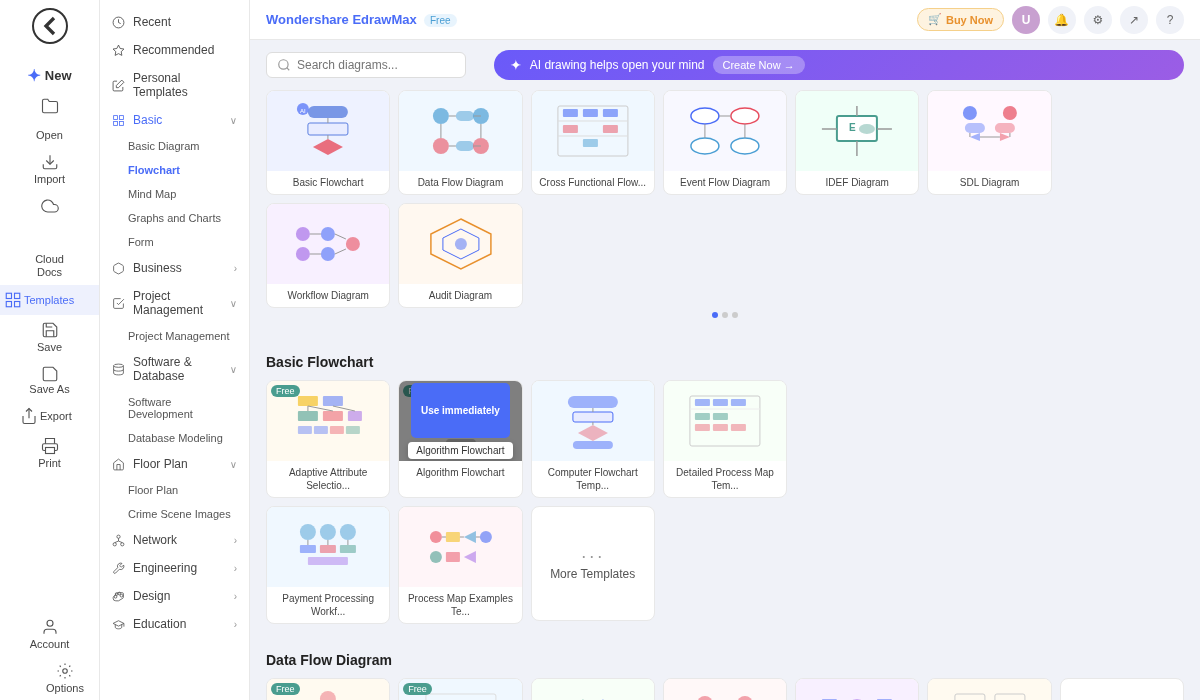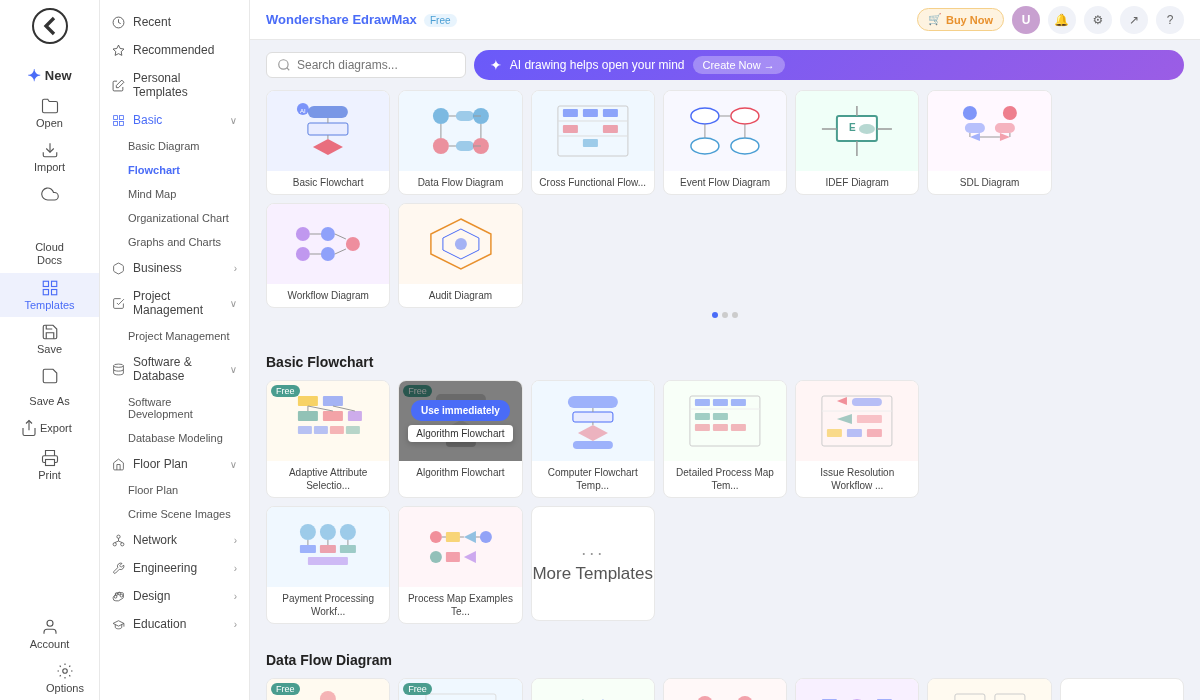--- a/index.html
+++ b/index.html
@@ -99,21 +99,21 @@
     
     .content-area {
       flex: 1; overflow-y: auto; padding: 0;
       background: #f0f2f8;
     }
     .content-area::-webkit-scrollbar { width: 6px; }
     .content-area::-webkit-scrollbar-thumb { background: #ccc; border-radius: 3px; }
 
     
     .search-banner-bar {
-      display: flex; align-items: center; gap: 8px;
+      display: flex; align-items: center; gap: 28px;
       padding: 10px 16px; background: #f0f2f8;
     }
     .search-box {
       display: flex; align-items: center;
       background: #fff; border: 1px solid #ddd; border-radius: 6px;
       padding: 5px 10px; gap: 6px; width: 200px;
     }
     .search-box input {
       border: none; outline: none; font-size: 12px; color: #555; background: transparent; width: 140px;
     }
@@ -156,21 +156,21 @@
       position: absolute; top: 4px; left: 4px;
       background: #4a9d8f; color: #fff; font-size: 9px; padding: 1px 5px; border-radius: 8px; z-index: 2;
     }
     .use-immediately-overlay {
       position: absolute; top: 0; left: 0; right: 0; bottom: 0;
       background: rgba(0,0,0,0.45); display: flex; flex-direction: column;
       align-items: center; justify-content: center; z-index: 3;
     }
     .use-immediately-btn {
       background: #4a6cf7; color: #fff; border: none;
-      padding: 5px 10px; border-radius: 10px; font-size: 10px; cursor: pointer; font-weight: 600;
+      padding: 22px 10px; border-radius: 5px; font-size: 10px; cursor: pointer; font-weight: 600;
     }
     .use-immediately-tooltip {
       background: #fff; color: #333; font-size: 10px;
       padding: 3px 8px; border-radius: 4px; margin-top: 4px; box-shadow: 0 2px 6px rgba(0,0,0,0.2);
     }
     .more-templates-card {
       background: #fff; border-radius: 8px; border: 1px solid #e8e8e8;
       display: flex; flex-direction: column; align-items: center; justify-content: center;
       height: 115px; cursor: pointer; color: #666;
     }
@@ -197,21 +197,21 @@
       </svg>
   </div>
 
   <div class="nav-item" style="flex-direction:column;font-size:11px;gap:2px;padding:6px 4px;width:100%;align-items:center;">
     <span style="display:flex;align-items:center;gap:4px;font-weight:600;font-size:13px;color:#333;">
       <span class="plus-icon">✦</span>
       <span>New</span>
     </span>
   </div>
 
-  <div class="nav-item" style="flex-direction:column;font-size:11px;gap:2px;padding:6px 4px;width:100%;align-items:center;">
+  <div class="nav-item" style="flex-direction:column;font-size:11px;gap:14px;padding:6px 4px;width:100%;align-items:center;">
     <svg viewBox="0 0 24 24" fill="none" stroke="#555" stroke-width="1.5" style="width:18px;height:18px;">
         <path d="M22 19a2 2 0 01-2 2H4a2 2 0 01-2-2V5a2 2 0 012-2h5l2 3h9a2 2 0 012 2z"></path>
       </svg>
     <span>Open</span>
   </div>
 
   <div class="nav-item" style="flex-direction:column;font-size:11px;gap:2px;padding:6px 4px;width:100%;align-items:center;">
     <svg viewBox="0 0 24 24" fill="none" stroke="#555" stroke-width="1.5" style="width:18px;height:18px;">
         <path d="M21 15v4a2 2 0 01-2 2H5a2 2 0 01-2-2v-4"></path>
         <polyline points="7 10 12 15 17 10"></polyline>
@@ -220,40 +220,40 @@
     <span>Import</span>
   </div>
 
   <div class="nav-item" style="flex-direction:column;font-size:11px;gap:2px;padding:6px 4px;width:100%;align-items:center;">
     <svg viewBox="0 0 24 24" fill="none" stroke="#555" stroke-width="1.5" style="width:18px;height:18px;">
         <path d="M18 10h-1.26A8 8 0 109 20h9a5 5 0 000-10z"></path>
       </svg>
     <span style="text-align:center;line-height:1.2;margin-top:36px;">Cloud<br>Docs</span>
   </div>
 
-  <div class="nav-item" style="flex-direction:column;font-size:11px;gap:2px;padding:6px 4px;width:100%;align-items:center;background:#eef1fd;color:#4a6cf7;">
+  <div class="nav-item" style="font-size:11px;gap:2px;padding:6px 4px;width:100%;align-items:center;background:#eef1fd;color:#4a6cf7;">
     <svg viewBox="0 0 24 24" fill="none" stroke="#4a6cf7" stroke-width="1.5" style="width:18px;height:18px;">
         <rect x="3" y="3" width="7" height="7"></rect>
         <rect x="14" y="3" width="7" height="7"></rect>
         <rect x="14" y="14" width="7" height="7"></rect>
         <rect x="3" y="14" width="7" height="7"></rect>
       </svg>
     <span style="color:#4a6cf7;">Templates</span>
   </div>
 
   <div class="nav-item" style="flex-direction:column;font-size:11px;gap:2px;padding:6px 4px;width:100%;align-items:center;">
     <svg viewBox="0 0 24 24" fill="none" stroke="#555" stroke-width="1.5" style="width:18px;height:18px;">
         <path d="M19 21H5a2 2 0 01-2-2V5a2 2 0 012-2h11l5 5v11a2 2 0 01-2 2z"></path>
         <polyline points="17 21 17 13 7 13 7 21"></polyline>
         <polyline points="7 3 7 8 15 8"></polyline>
       </svg>
     <span>Save</span>
   </div>
 
-  <div class="nav-item" style="flex-direction:column;font-size:11px;gap:10px;padding:6px 4px;width:100%;align-items:center;">
+  <div class="nav-item" style="flex-direction:column;font-size:11px;gap:0;padding:6px 4px;width:100%;align-items:center;">
     <svg viewBox="0 0 24 24" fill="none" stroke="#555" stroke-width="1.5" style="width:18px;height:18px;">
         <path d="M19 21H5a2 2 0 01-2-2V5a2 2 0 012-2h11l5 5v11a2 2 0 01-2 2z"></path>
       </svg>
     <span>Save As</span>
   </div>
 
   <div class="nav-item" style="flex-direction:row;font-size:11px;gap:2px;padding:6px 20px;width:100%;align-items:center;">
     <svg viewBox="0 0 24 24" fill="none" stroke="#555" stroke-width="1.5" style="width:18px;height:18px;">
         <path d="M4 12v8a2 2 0 002 2h12a2 2 0 002-2v-8"></path>
         <polyline points="16 6 12 2 8 6"></polyline>
@@ -332,24 +332,24 @@
     <span>Basic Diagram</span>
   </div>
   <div class="nav-sub-item active">
     <span>Flowchart</span>
   </div>
 
   <div class="nav-sub-item">
     <span>Mind Map</span>
   </div>
   <div class="nav-sub-item">
-    <span>Organizational Chart</span>
+    <span>Graphs and Charts</span>
   </div>
   <div class="nav-sub-item">
-    <span>Graphs and Charts</span>
+    <span>Form</span>
   </div>
 
   <div class="nav-section-header">
     <svg viewBox="0 0 24 24" fill="none" stroke="#555" stroke-width="1.5" style="width:13px;height:13px;">
         <path d="M21 16V8a2 2 0 00-1-1.73l-7-4a2 2 0 00-2 0l-7 4A2 2 0 003 8v8a2 2 0 001 1.73l7 4a2 2 0 002 0l7-4A2 2 0 0021 16z"></path>
       </svg>
     <span>Business</span>
     <span class="chevron">›</span>
   </div>
 
@@ -685,36 +685,20 @@
               <rect x="28" y="22" width="15" height="7" rx="1" fill="#4a9d8f" opacity="0.5"></rect>
               <rect x="10" y="33" width="15" height="7" rx="1" fill="#e74c5e" opacity="0.4"></rect>
               <rect x="28" y="33" width="15" height="7" rx="1" fill="#e74c5e" opacity="0.4"></rect>
               <rect x="46" y="33" width="15" height="7" rx="1" fill="#e74c5e" opacity="0.4"></rect>
             </svg>
           </div>
           <div class="card-label">Detailed Process Map Tem...</div>
         </div>
 
 
-        <div class="template-card">
-          <div class="card-img" style="background:#fff5f5;">
-            <svg class="diagram-svg" viewBox="0 0 80 60">
-              <rect x="5" y="5" width="70" height="50" rx="2" fill="none" stroke="#ccc" stroke-width="1"></rect>
-              <line x1="5" y1="20" x2="75" y2="20" stroke="#eee" stroke-width="1"></line>
-              <polygon points="20,10 30,6 30,14" fill="#e74c5e" opacity="0.6"></polygon>
-              <rect x="35" y="7" width="30" height="8" rx="4" fill="#4a6cf7" opacity="0.4"></rect>
-              <polygon points="20,28 35,23 35,33" fill="#4a9d8f" opacity="0.5"></polygon>
-              <rect x="40" y="24" width="25" height="8" rx="1" fill="#e74c5e" opacity="0.3"></rect>
-              <rect x="10" y="38" width="15" height="8" rx="1" fill="#f5c842" opacity="0.6"></rect>
-              <rect x="30" y="38" width="15" height="8" rx="1" fill="#4a6cf7" opacity="0.4"></rect>
-              <rect x="50" y="38" width="15" height="8" rx="1" fill="#e74c5e" opacity="0.4"></rect>
-            </svg>
-          </div>
-          <div class="card-label">Issue Resolution Workflow ...</div>
-        </div>
 
       </div>
 
       <div style="display:grid;grid-template-columns:repeat(7,1fr);gap:8px;">
 
         <div class="template-card">
           <div class="card-img" style="background:#f0f8ff;">
             <svg class="diagram-svg" viewBox="0 0 80 60">
               <circle cx="20" cy="15" r="8" fill="#4a9ed4" opacity="0.5"></circle>
               <circle cx="40" cy="15" r="8" fill="#4a9ed4" opacity="0.5"></circle>
@@ -744,21 +728,21 @@
               <line x1="21" y1="20" x2="25" y2="20" stroke="#999" stroke-width="1"></line>
               <line x1="39" y1="20" x2="43" y2="20" stroke="#999" stroke-width="1"></line>
               <line x1="55" y1="20" x2="59" y2="20" stroke="#999" stroke-width="1"></line>
             </svg>
           </div>
           <div class="card-label">Process Map Examples Te...</div>
         </div>
 
         <div class="more-templates-card">
           <div class="dots-icon">···</div>
-          <div style="font-size:17px;color:#555;">More Templates</div>
+          <div style="font-size:12px;color:#555;">More Templates</div>
         </div>
       </div>
     </div>
 
     <div class="section">
       <div class="section-title">Data Flow Diagram</div>
       <div style="display:grid;grid-template-columns:repeat(7,1fr);gap:8px;">
 
         <div class="template-card">
           <div class="card-img" style="background:#fffaf0;">

